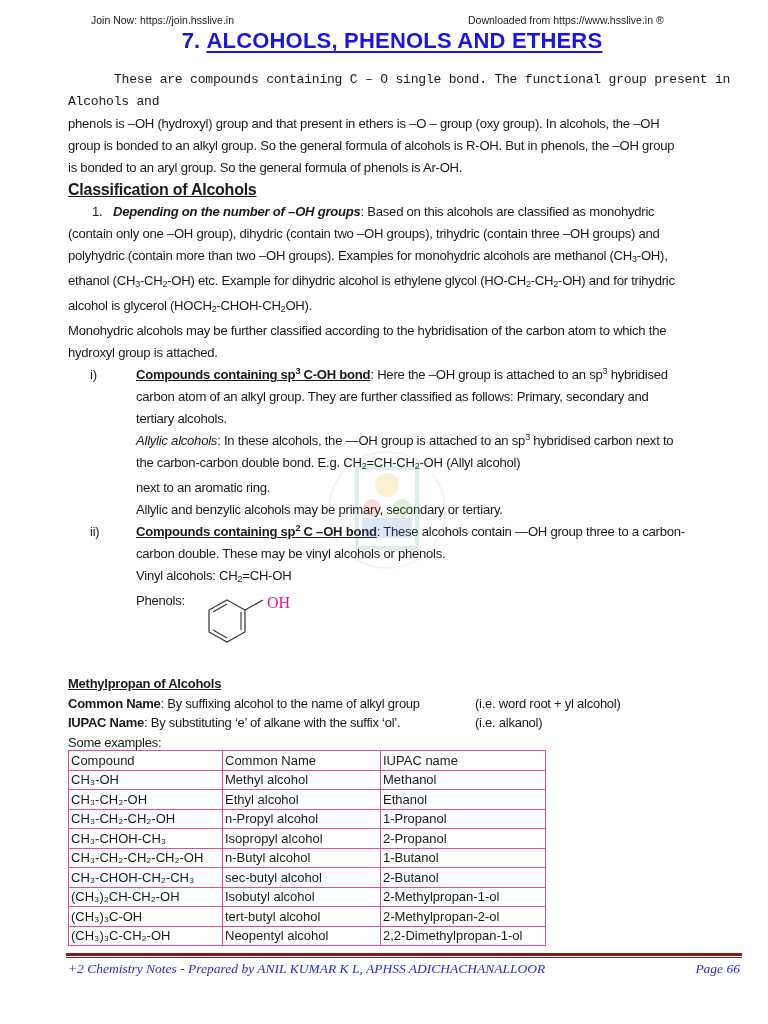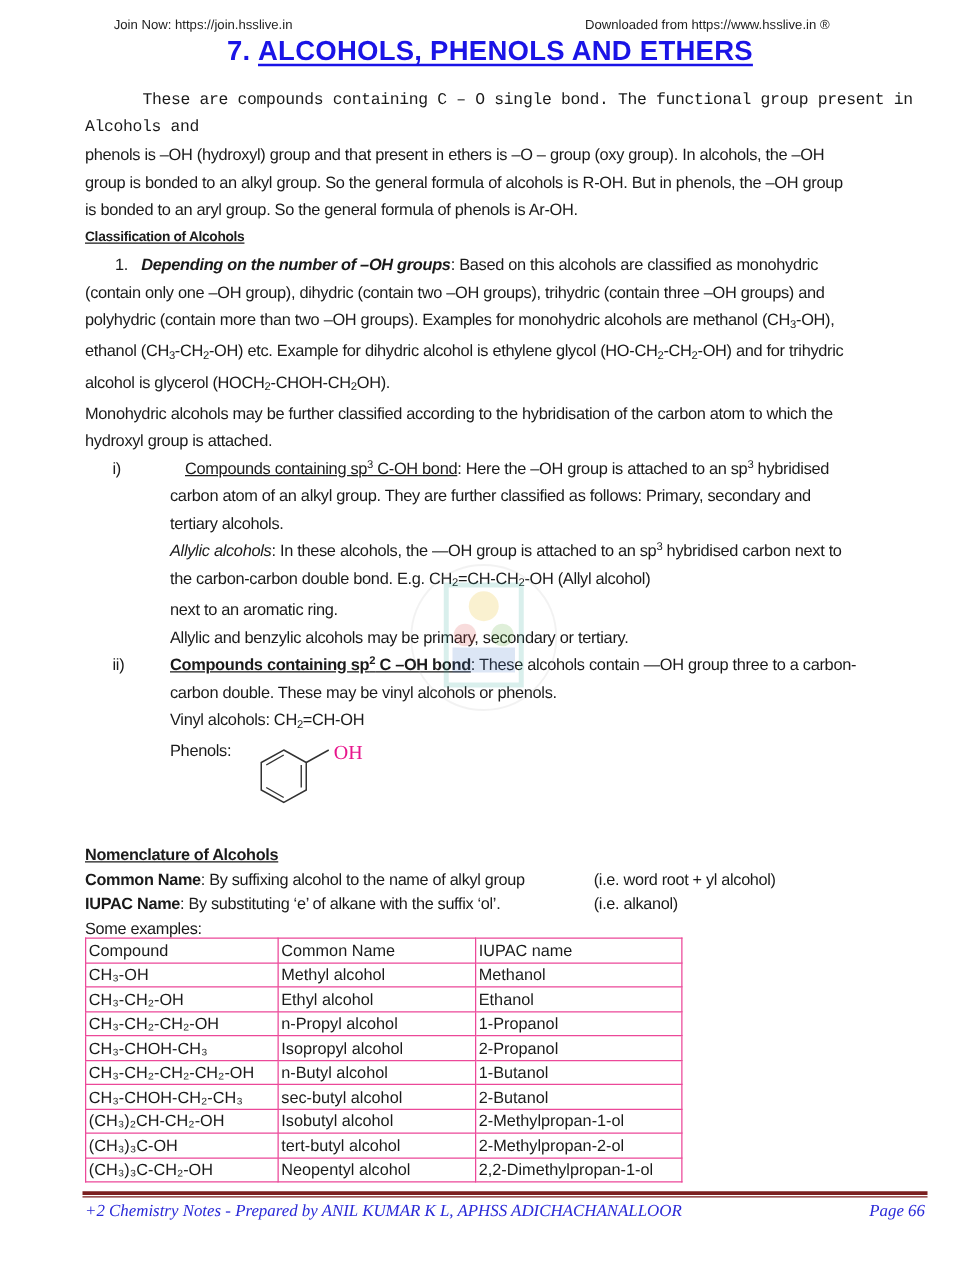--- a/index.html
+++ b/index.html
@@ -50,34 +50,34 @@
 
   <div class="title">
     <span class="num">7.</span><span class="txt">ALCOHOLS, PHENOLS AND ETHERS</span>
   </div>
 
   <div class="body-text t" style="top:69px;">
     <p class="indent">These are compounds containing C – O single bond. The functional group present in Alcohols and</p>
     <p>phenols is –OH (hydroxyl) group and that present in ethers is –O – group (oxy group). In alcohols, the –OH</p>
     <p>group is bonded to an alkyl group. So the general formula of alcohols is R-OH. But in phenols, the –OH group</p>
     <p>is bonded to an aryl group. So the general formula of phenols is Ar-OH.</p>
-    <p class="heading-u" style="font-size:11px;">Classification of Alcohols</p>
+    <p class="heading-u" style="font-size:16px;">Classification of Alcohols</p>
 
     <p class="li-row" style="padding-left:45px;">
       <span style="position:absolute;left:24px;">1.</span><b><i>Depending on the number of –OH groups</i></b><span>: Based on this alcohols are classified as monohydric</span>
     </p>
     <p>(contain only one –OH group), dihydric (contain two –OH groups), trihydric (contain three –OH groups) and</p>
     <p><span>polyhydric (contain more than two –OH groups). Examples for monohydric alcohols are methanol (CH</span><sub>3</sub><span>-OH),</span></p>
     <p><span>ethanol (CH</span><sub>3</sub><span>-CH</span><sub>2</sub><span>-OH) etc. Example for dihydric alcohol is ethylene glycol (HO-CH</span><sub>2</sub><span>-CH</span><sub>2</sub><span>-OH) and for trihydric</span></p>
     <p><span>alcohol is glycerol (HOCH</span><sub>2</sub><span>-CHOH-CH</span><sub>2</sub><span>OH).</span></p>
     <p>Monohydric alcohols may be further classified according to the hybridisation of the carbon atom to which the</p>
     <p>hydroxyl group is attached.</p>
 
     <p class="li-row sub">
-      <span class="roman">i)</span><span style="font-weight:normal;text-decoration:underline;margin-left:12px;"><span>Compounds containing sp</span><sup>3</sup><span> C-OH bond</span></span><span>: Here the –OH group is attached to an sp</span><sup>3</sup><span> hybridised</span>
+      <span class="roman">i)</span><span style="font-weight:bold;text-decoration:underline;"><span>Compounds containing sp</span><sup>3</sup><span> C-OH bond</span></span><span>: Here the –OH group is attached to an sp</span><sup>3</sup><span> hybridised</span>
     </p>
     <p class="sub">carbon atom of an alkyl group. They are further classified as follows: Primary, secondary and</p>
     <p class="sub">tertiary alcohols.</p>
     <p class="sub"><i>Allylic alcohols</i><span>: In these alcohols, the —OH group is attached to an sp</span><sup>3</sup><span> hybridised carbon next to</span></p>
     <p class="sub"><span>the carbon-carbon double bond.  E.g. CH</span><sub>2</sub><span>=CH-CH</span><sub>2</sub><span>-OH (Allyl alcohol)</span></p>
     <p class="sub">next to an aromatic ring.</p>
     <p class="sub">Allylic and benzylic alcohols may be primary, secondary or tertiary.</p>
 
     <p class="li-row sub">
       <span class="roman">ii)</span><span style="font-weight:bold;text-decoration:underline;"><span>Compounds containing sp</span><sup>2</sup><span> C –OH bond</span></span><span>: These alcohols contain —OH group three to a carbon-</span>
@@ -103,21 +103,21 @@
       <polygon points="22,6 40,16 40,38 22,48 4,38 4,16" fill="none" stroke="#333" stroke-width="1.2"></polygon>
       <line x1="36" y1="18" x2="36" y2="36" stroke="#333" stroke-width="1.1"></line>
       <line x1="8" y1="18" x2="22" y2="10" stroke="#333" stroke-width="1.1"></line>
       <line x1="8" y1="36" x2="22" y2="44" stroke="#333" stroke-width="1.1"></line>
       <line x1="40" y1="16" x2="58" y2="6" stroke="#333" stroke-width="1.2"></line>
     </svg>
     <span class="oh">OH</span>
   </div>
 
   <div class="nom">
-    <div class="heading-u">Nomenclature of Alcohols</div>
+    <div class="heading-u">Methylpropan of Alcohols</div>
     <div style="position:relative;"><b>Common Name</b><span>: By suffixing alcohol to the name of alkyl group</span><span class="col2">(i.e. word root + yl alcohol)</span></div>
     <div style="position:relative;"><b>IUPAC Name</b><span>: By substituting ‘e’ of alkane with the suffix ‘ol’.</span><span class="col2">(i.e. alkanol)</span></div>
     <div>Some examples:</div>
   </div>
 
   <table class="ex">
     <tbody>
         <tr>
       <td class="c1">Compound</td>
       <td class="c2">Common Name</td>

